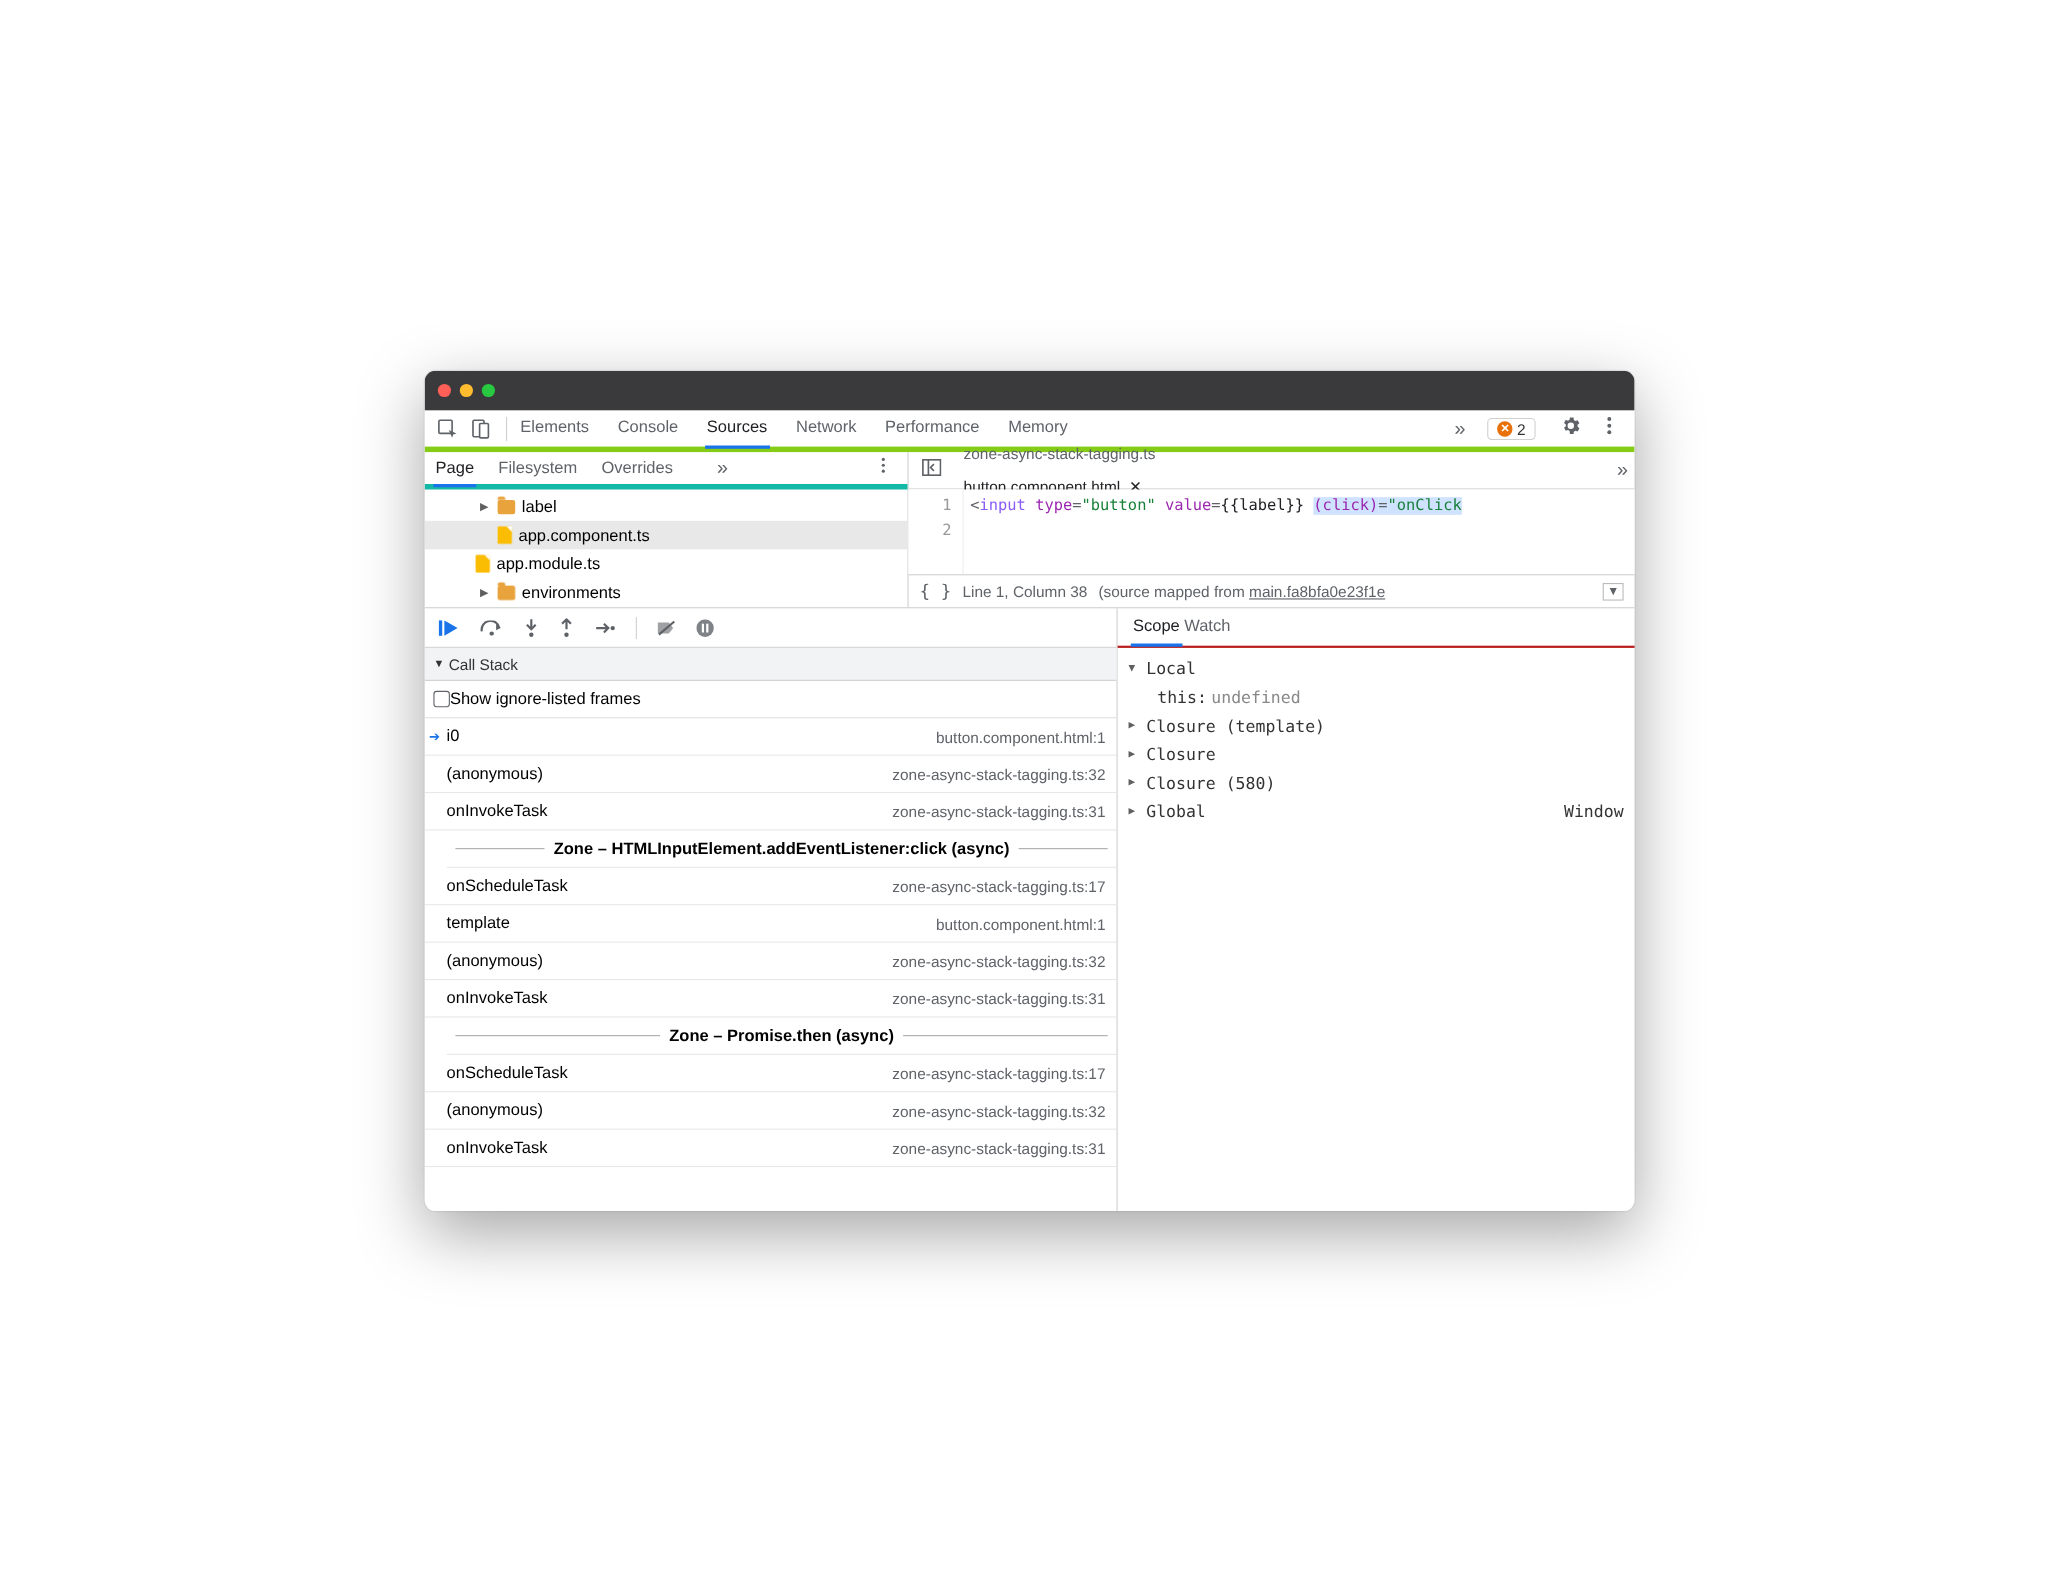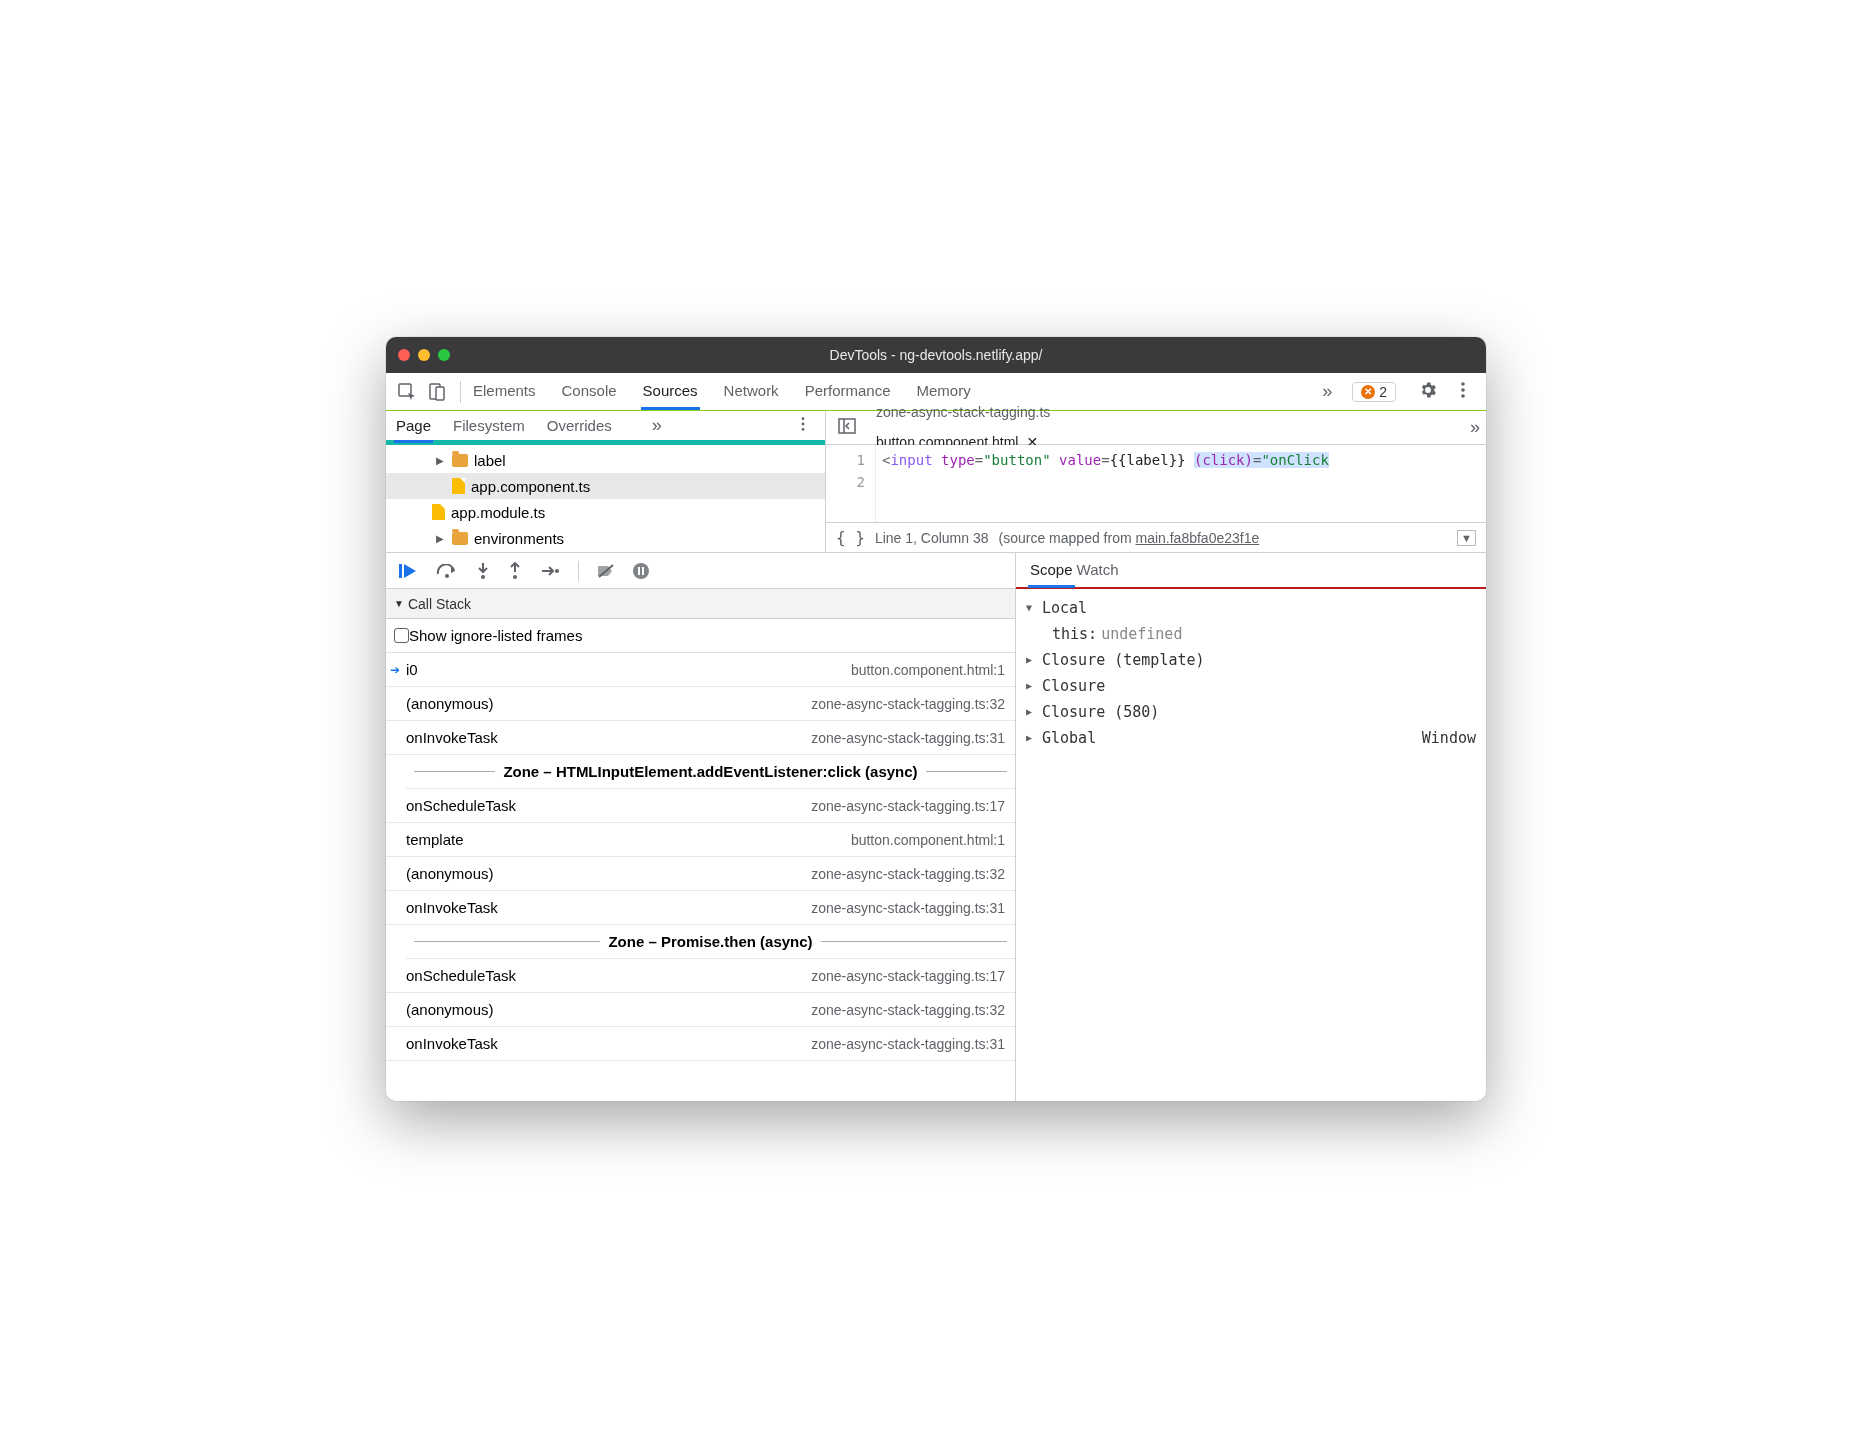--- a/index.html
+++ b/index.html
@@ -29,21 +29,21 @@
 .traffic { display: flex; gap: 8px; }
 .dot { width: 12px; height: 12px; border-radius: 50%; }
 .dot.red { background: #ff5f57; }
 .dot.yellow { background: #febc2e; }
 .dot.green { background: #28c840; }
 .title { position: absolute; left: 0; right: 0; text-align: center; color: #e8e8e8; font-size: 14px; font-weight: 500; pointer-events: none; }
 .toolbar {
   height: 38px;
   display: flex;
   align-items: center;
-  border-bottom: 1px solid #84cc16;
+  border-bottom: 5px solid #84cc16;
   padding: 12px 8px;
   gap: 4px;
   color: #5f6368;
 }
 .tb-icon { width: 26px; height: 26px; display: flex; align-items: center; justify-content: center; cursor: pointer; color: #5f6368; }
 .vsep { width: 1px; height: 22px; background: #d0d0d0; margin: 0 6px; }
 .tabs { display: flex; gap: 22px; flex: 1; }
 .tab { font-size: 15px; color: #5f6368; cursor: pointer; padding: 8px 2px; }
 .tab.active { color: #202124; border-bottom: 3px solid #1a73e8; font-weight: 500; }
 .err-badge { display: flex; align-items: center; gap: 4px; border: 1px solid #d0d0d0; border-radius: 4px; padding: 1px 8px; font-size: 14px; color: #333; cursor: pointer; }
@@ -113,21 +113,20 @@
 <body>
 
 <div class="window">
 
   <div class="titlebar">
     <div class="traffic">
       <div class="dot red"></div>
       <div class="dot yellow"></div>
       <div class="dot green"></div>
     </div>
-    <div class="title">DevTools - ng-devtools.netlify.app/</div>
   </div>
 
   <div class="toolbar">
     <div class="tb-icon">
       <svg width="18" height="18" viewBox="0 0 18 18" fill="none" stroke="currentColor" stroke-width="1.5">
           <rect x="1" y="1" width="12" height="12" rx="1"></rect>
           <path d="M10 10 l7 3 -3 1 -1 3 z" fill="currentColor" stroke="none"></path>
         </svg>
     </div>
     <div class="tb-icon">

